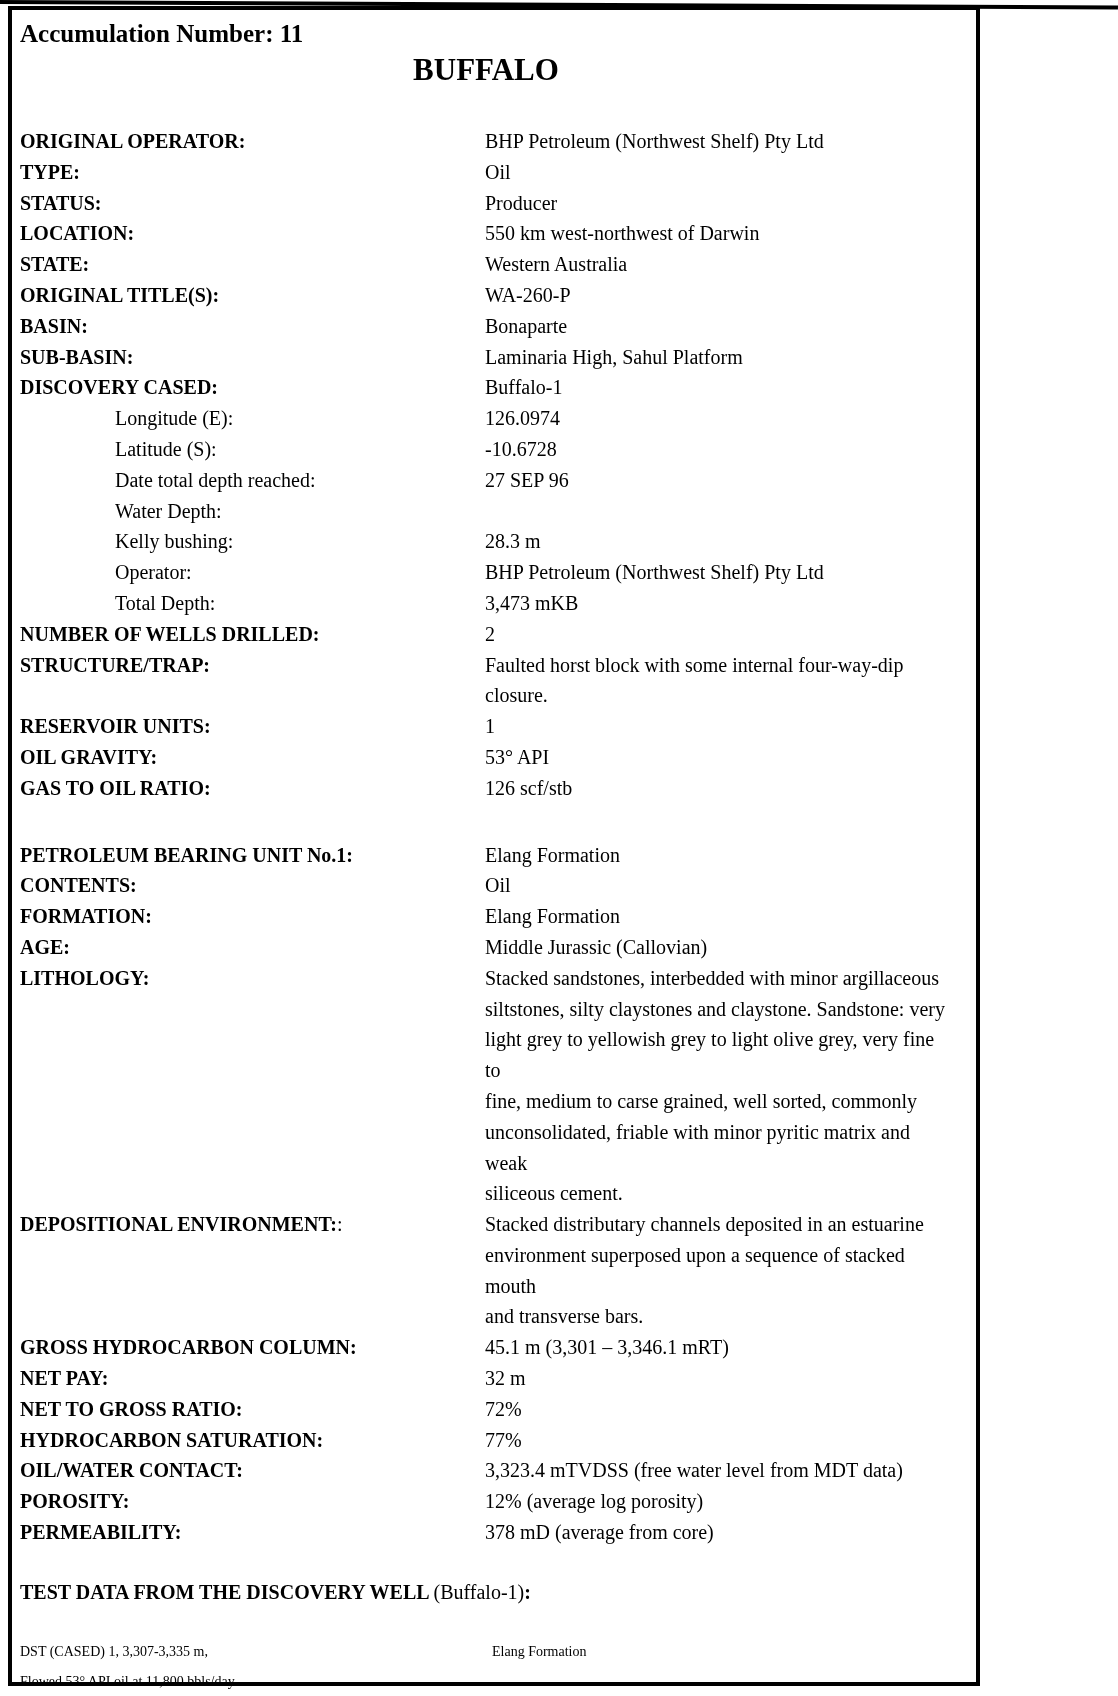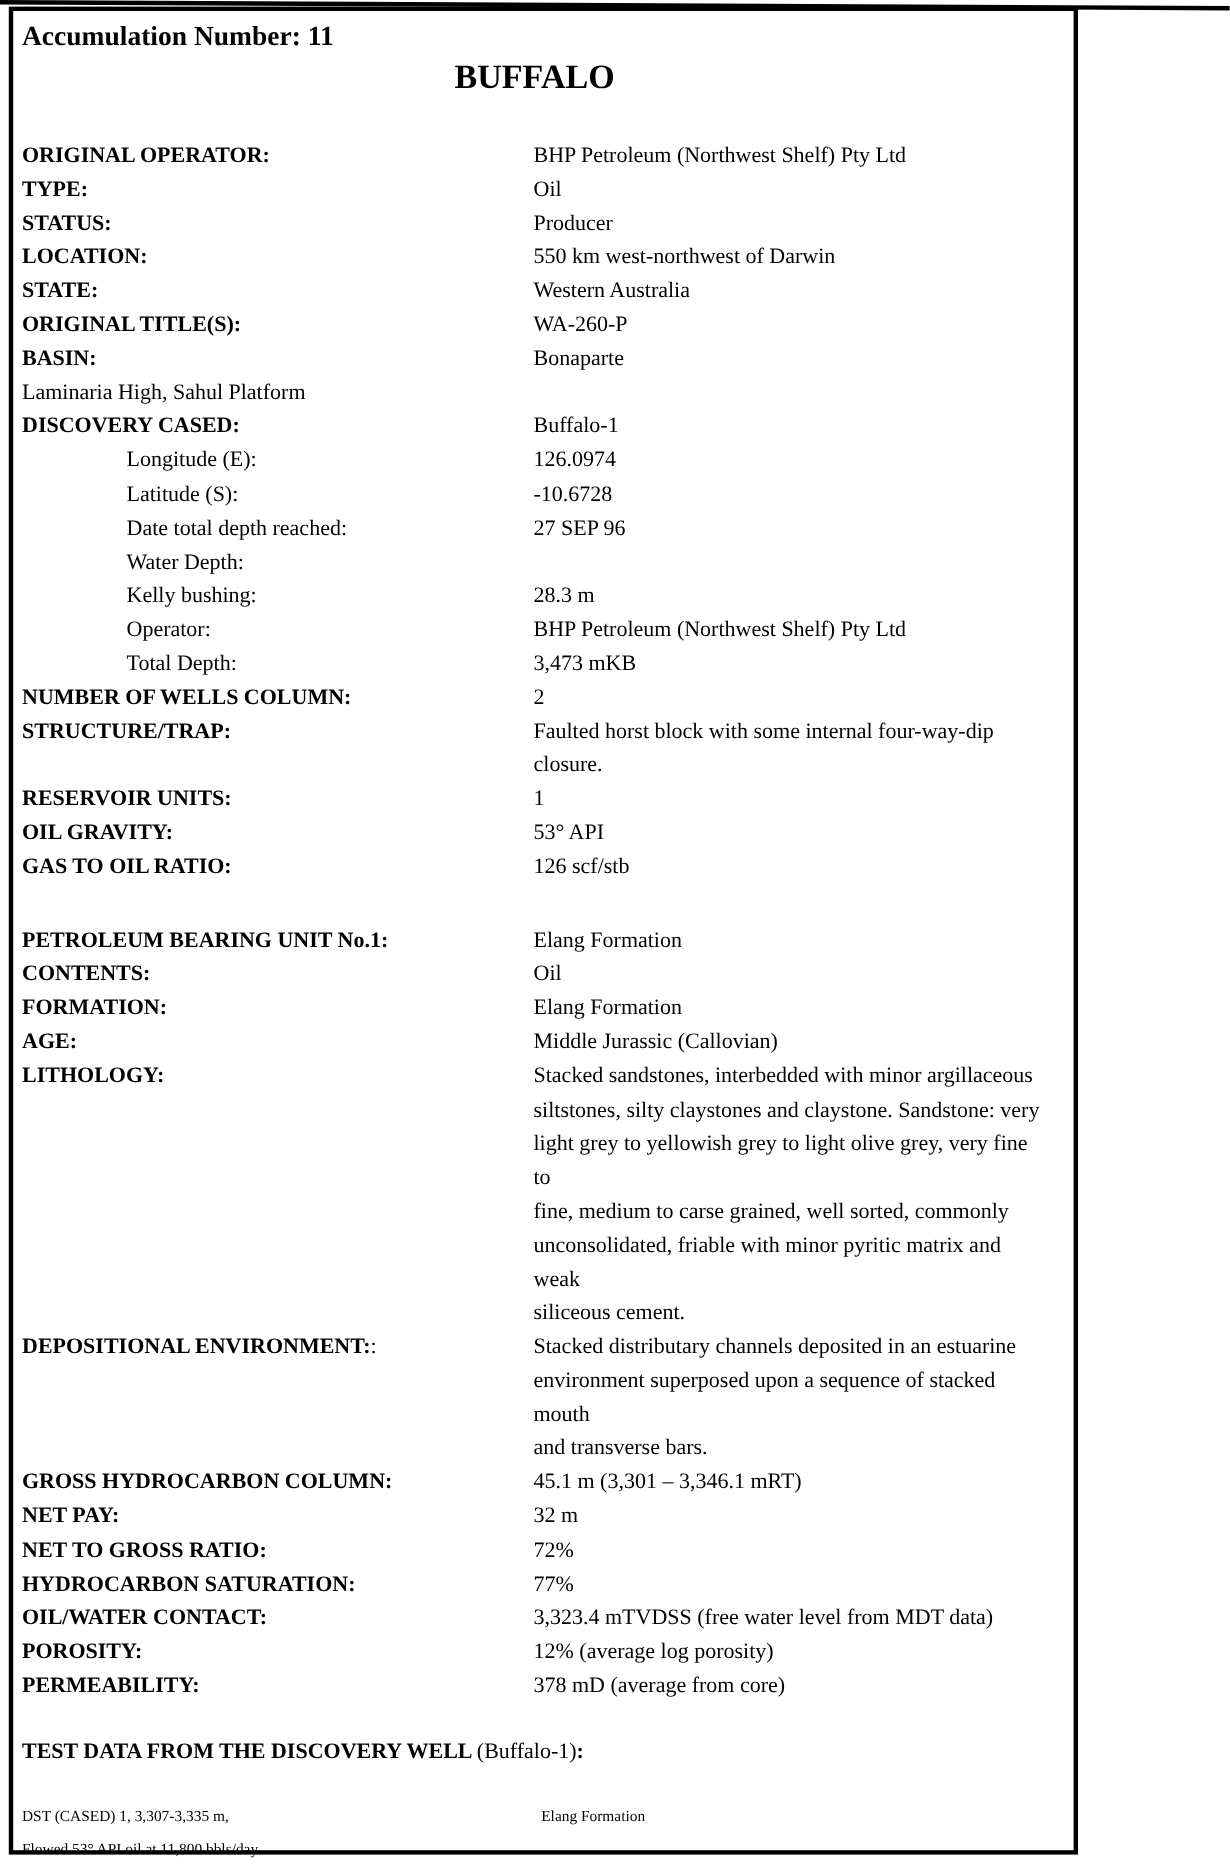--- a/index.html
+++ b/index.html
@@ -78,20 +78,21 @@
     </div>
     <div class="row">
       <div class="label">ORIGINAL TITLE(S):</div>
       <div class="value">WA-260-P</div>
     </div>
     <div class="row">
       <div class="label">BASIN:</div>
       <div class="value">Bonaparte</div>
     </div>
     <div class="row">
+      <div class="label">SUB-BASIN:</div>
       <div class="value">Laminaria High, Sahul Platform</div>
     </div>
     <div class="row">
       <div class="label">DISCOVERY CASED:</div>
       <div class="value">Buffalo-1</div>
     </div>
     <div class="row indent">
       <div class="label">Longitude (E):</div>
       <div class="value">126.0974</div>
     </div>
@@ -112,21 +113,21 @@
     </div>
     <div class="row indent">
       <div class="label">Operator:</div>
       <div class="value">BHP Petroleum (Northwest Shelf) Pty Ltd</div>
     </div>
     <div class="row indent">
       <div class="label">Total Depth:</div>
       <div class="value">3,473 mKB</div>
     </div>
     <div class="row">
-      <div class="label">NUMBER OF WELLS COLUMN:</div>
+      <div class="label">NUMBER OF WELLS DRILLED:</div>
       <div class="value">2</div>
     </div>
     <div class="row">
       <div class="label">STRUCTURE/TRAP:</div>
       <div class="value">Faulted horst block with some internal four-way-dip
 closure.</div>
     </div>
     <div class="row">
       <div class="label">RESERVOIR UNITS:</div>
       <div class="value">1</div>

